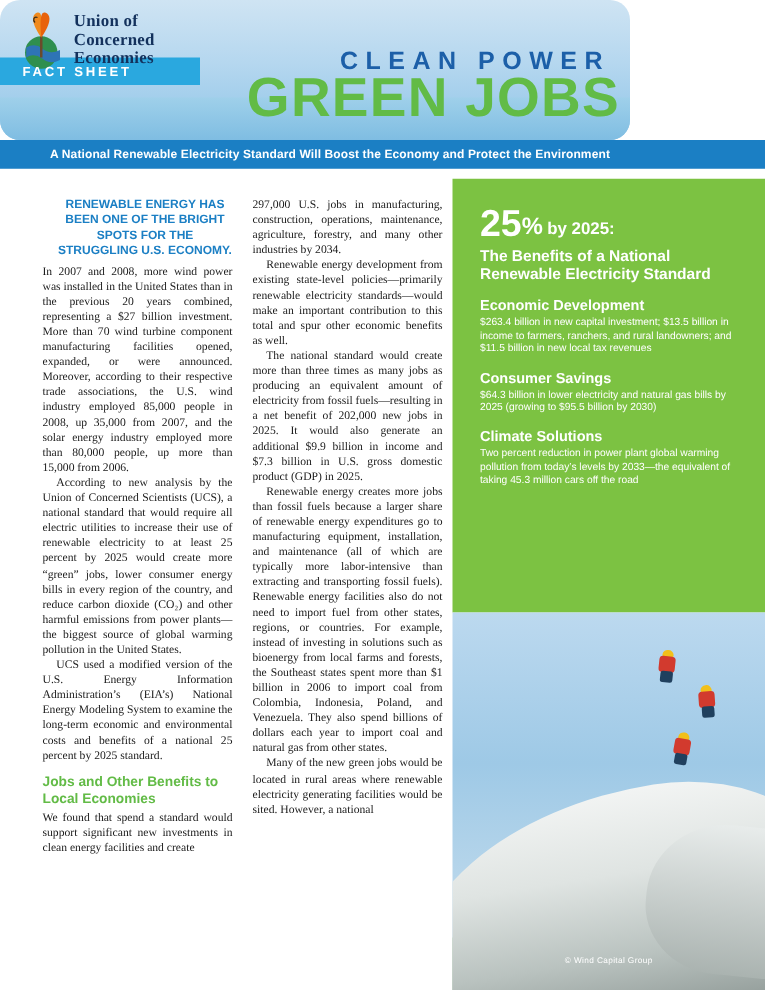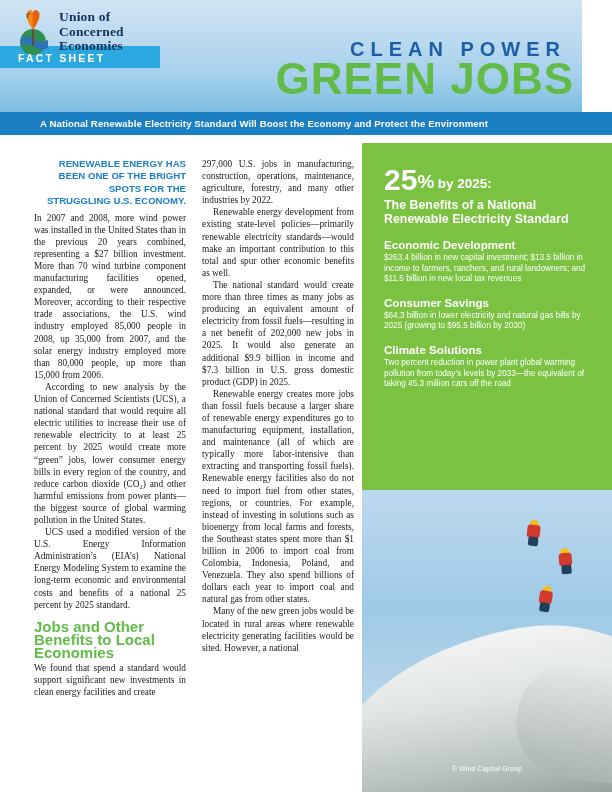--- a/index.html
+++ b/index.html
@@ -6,23 +6,24 @@
   html, body {
     width: 612px; height: 792px;
     font-family: "Liberation Serif", serif;
     background: #ffffff;
     overflow: hidden;
   }
   .page { position: relative; width: 612px; height: 792px; background: #fff; }
 
   
   .header {
-    position: absolute; top: 0; left: 0; width: 582px; height: 112px;
+    position: absolute; top: 0; left: 0; width: 504px; height: 112px;
     background: linear-gradient(to bottom, #cfe4f3 0%, #b5d7ef 45%, #8fc5e8 100%);
     overflow: hidden;
+    border-radius: 16px;
   }
   .header-sky-hill {
     position: absolute; bottom: 0; left: 0; width: 612px; height: 34px;
     background: linear-gradient(to bottom, #9fd0ea 0%, #7fbde2 100%);
   }
   .logo-block {
     position: absolute; top: 8px; left: 18px; width: 180px; height: 58px;
     display: flex; align-items: flex-start; gap: 7px;
   }
   .logo-mark { width: 34px; height: 50px; position: relative; flex: 0 0 auto; }
@@ -79,25 +80,25 @@
   }
   .col p { text-indent: 11px; margin: 0; }
   .col p.noindent { text-indent: 0; }
   .col1 { left: 34px; width: 152px; }
   .col2 { left: 202px; width: 152px; }
 
   .lede {
     font-family: "Liberation Sans", sans-serif;
     font-weight: bold; font-size: 9.6px; line-height: 12.4px;
     color: #1b7fc4; text-transform: uppercase;
-    text-align: right; margin-bottom: 4px; margin-left: 12px;
+    text-align: center; margin-bottom: 4px; margin-left: 12px;
   }
   .subhead {
     font-family: "Liberation Sans", sans-serif;
-    font-weight: bold; font-size: 15px; line-height: 13px;
+    font-weight: bold; font-size: 11px; line-height: 13px;
     color: #62bb46; margin: 9px 0 3px 0; text-align: left;
   }
 
   
   .sidebar {
     position: absolute; top: 143px; left: 362px; width: 254px; height: 347px;
     background: #7cc242;
     color: #ffffff;
     padding: 22px 18px 10px 22px;
     font-family: "Liberation Sans", sans-serif;
@@ -200,21 +201,21 @@
     <div class="col col1">
       <div class="lede">RENEWABLE ENERGY HAS BEEN ONE OF THE BRIGHT SPOTS FOR THE STRUGGLING U.S. ECONOMY.</div>
       <p class="noindent">In 2007 and 2008, more wind power was installed in the United States than in the previous 20 years combined, representing a $27 billion investment. More than 70 wind turbine component manufacturing facilities opened, expanded, or were announced. Moreover, according to their respective trade associations, the U.S. wind industry employed 85,000 people in 2008, up 35,000 from 2007, and the solar energy industry employed more than 80,000 people, up more than 15,000 from 2006.</p>
       <p>According to new analysis by the Union of Concerned Scientists (UCS), a national standard that would require all electric utilities to increase their use of renewable electricity to at least 25 percent by 2025 would create more “green” jobs, lower consumer energy bills in every region of the country, and reduce carbon dioxide (CO₂) and other harmful emissions from power plants—the biggest source of global warming pollution in the United States.</p>
       <p>UCS used a modified version of the U.S. Energy Information Administration’s (EIA’s) National Energy Modeling System to examine the long-term economic and environmental costs and benefits of a national 25 percent by 2025 standard.</p>
       <div class="subhead">Jobs and Other Benefits to Local Economies</div>
       <p class="noindent">We found that spend a standard would support significant new investments in clean energy facilities and create</p>
     </div>
 
     <div class="col col2">
-      <p class="noindent">297,000 U.S. jobs in manufacturing, construction, operations, maintenance, agriculture, forestry, and many other industries by 2022.</p>
+      <p class="noindent">297,000 U.S. jobs in manufacturing, construction, operations, maintenance, agriculture, forestry, and many other industries by 2034.</p>
       <p>Renewable energy development from existing state-level policies—primarily renewable electricity standards—would make an important contribution to this total and spur other economic benefits as well.</p>
       <p>The national standard would create more than three times as many jobs as producing an equivalent amount of electricity from fossil fuels—resulting in a net benefit of 202,000 new jobs in 2025. It would also generate an additional $9.9 billion in income and $7.3 billion in U.S. gross domestic product (GDP) in 2025.</p>
       <p>Renewable energy creates more jobs than fossil fuels because a larger share of renewable energy expenditures go to manufacturing equipment, installation, and maintenance (all of which are typically more labor-intensive than extracting and transporting fossil fuels). Renewable energy facilities also do not need to import fuel from other states, regions, or countries. For example, instead of investing in solutions such as bioenergy from local farms and forests, the Southeast states spent more than $1 billion in 2006 to import coal from Colombia, Indonesia, Poland, and Venezuela. They also spend billions of dollars each year to import coal and natural gas from other states.</p>
       <p>Many of the new green jobs would be located in rural areas where renewable electricity generating facilities would be sited. However, a national</p>
     </div>
   </div>
 
   <div class="sidebar">
     <div class="sb-head">
       <span class="sb-25">25</span><span class="sb-pct">%</span>

